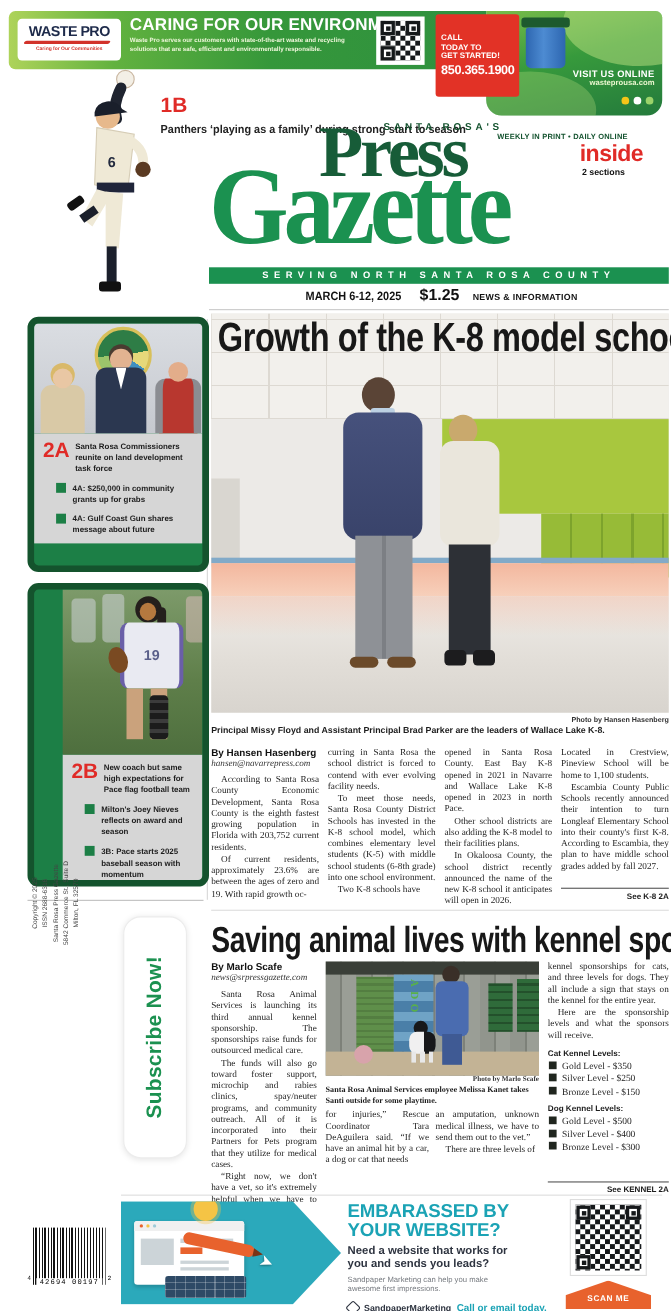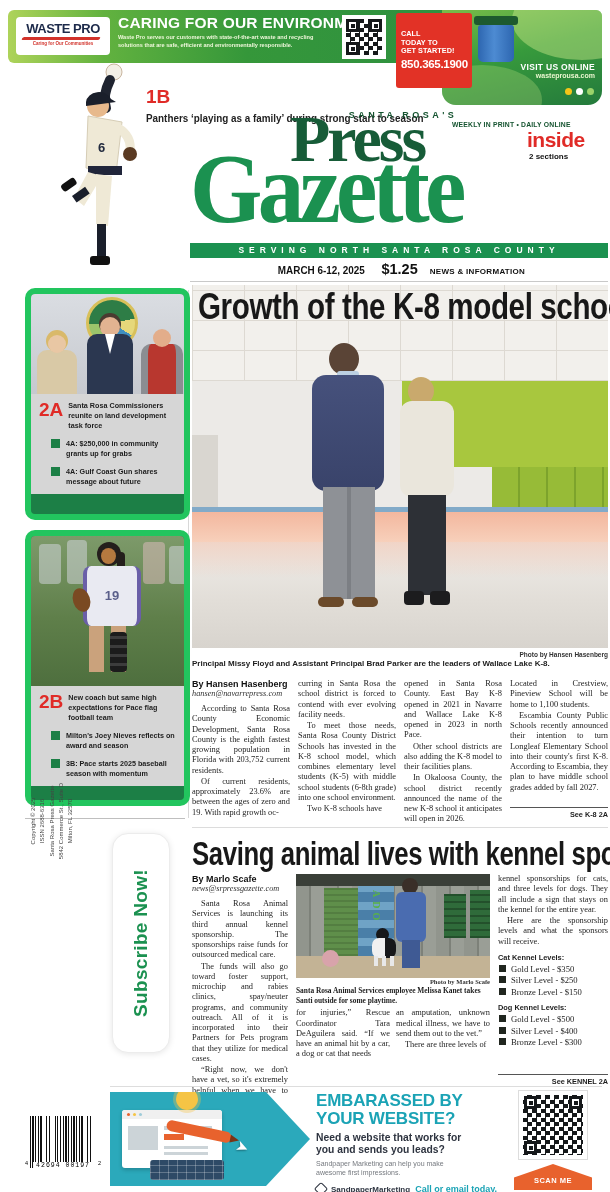--- a/index.html
+++ b/index.html
@@ -48,21 +48,21 @@
   .sections{position:absolute;left:529px;top:152px;font-weight:800;font-size:8px;color:#111;}
   .greenbar{position:absolute;left:190px;top:243px;width:418px;height:15px;background:#1b9150;color:#fff;
     font-weight:700;font-size:8.5px;letter-spacing:5px;text-align:center;line-height:15px;}
   .dateline{position:absolute;left:190px;top:261px;width:418px;display:flex;justify-content:center;align-items:baseline;gap:12px;border-bottom:1px solid #c9c9c9;padding-bottom:4px;}
   .dt{font-weight:700;font-size:11px;transform:scaleX(.9);color:#111;}
   .pr{font-weight:800;font-size:14.5px;color:#111;}
   .ninfo{font-weight:800;font-size:8px;color:#111;letter-spacing:.3px;}
 
   
   .railrule{position:absolute;left:188px;top:290px;width:1px;height:528px;background:#d8d8d8;}
-  .railbox{position:absolute;left:25px;width:165px;border:6px solid #22c55e;border-radius:10px;background:#1c7f46;overflow:hidden;box-sizing:border-box;}
+  .railbox{position:absolute;left:25px;width:165px;border:6px solid #14532d;border-radius:10px;background:#1c7f46;overflow:hidden;box-sizing:border-box;}
   .rphoto{position:relative;overflow:hidden;}
   .rpanel{background:#d6d6d6;padding:7px 8px 6px;}
   .rpg{float:left;font-weight:800;font-size:19px;color:#e02b27;margin:-2px 5px 0 0;}
   .rlead{font-weight:700;font-size:7.2px;line-height:1.4;color:#1d1d1d;overflow:hidden;}
   .ritem{position:relative;margin-top:8px;margin-left:12px;padding-left:15px;font-weight:700;font-size:7.2px;line-height:1.4;color:#1d1d1d;}
   .ritem::before{content:"";position:absolute;left:0;top:0;width:9px;height:9px;background:#1c7f46;}
   .seal{position:absolute;left:55px;top:3px;width:46px;height:46px;border-radius:50%;border:3px solid #d8c05a;
     background:conic-gradient(#2e7d46 0 22%,#e6d87a 0 34%,#3f8fc0 0 55%,#9cc56b 0 74%,#2e7d46 0 100%);}
   .figA{position:absolute;bottom:0;}
   .fhead{position:relative;margin:0 auto;border-radius:50%;}
@@ -238,21 +238,21 @@
       </div>
     </div>
     <div class="rpanel">
       <div class="rpg">2A</div>
       <div class="rlead">Santa Rosa Commissioners reunite on land development task force</div>
       <div class="ritem">4A: $250,000 in community grants up for grabs</div>
       <div class="ritem">4A: Gulf Coast Gun shares message about future</div>
     </div>
   </div>
 
-  <div class="railbox" style="top:530px;height:276px;">
+  <div class="railbox" style="top:530px;height:276px;padding-left:26px;">
     <div class="rphoto" style="height:150px;background:linear-gradient(180deg,#7d9a6a,#5f7f4a 55%,#4e6f3e);">
       <div class="crowd" style="left:8px;top:8px;width:22px;height:40px;"></div>
       <div class="crowd" style="left:36px;top:4px;width:20px;height:44px;"></div>
       <div class="crowd" style="left:112px;top:6px;width:22px;height:42px;background:#d8b9b9;"></div>
       <div class="crowd" style="left:138px;top:10px;width:18px;height:38px;"></div>
       <div class="abs" style="left:66px;top:6px;width:24px;height:24px;border-radius:50%;background:#241f1c;"></div>
       <div class="abs" style="left:70px;top:12px;width:15px;height:16px;border-radius:50%;background:#b5793f;"></div>
       <div class="abs" style="left:86px;top:16px;width:8px;height:34px;border-radius:4px;background:#241f1c;"></div>
       <div class="abs" style="left:52px;top:30px;width:50px;height:60px;border-radius:8px;background:#e9eaf2;border-left:4px solid #6a5fa8;border-right:4px solid #6a5fa8;text-align:center;">
         <span style="font-weight:800;font-size:13px;color:#5a5f8a;line-height:60px;">19</span>

